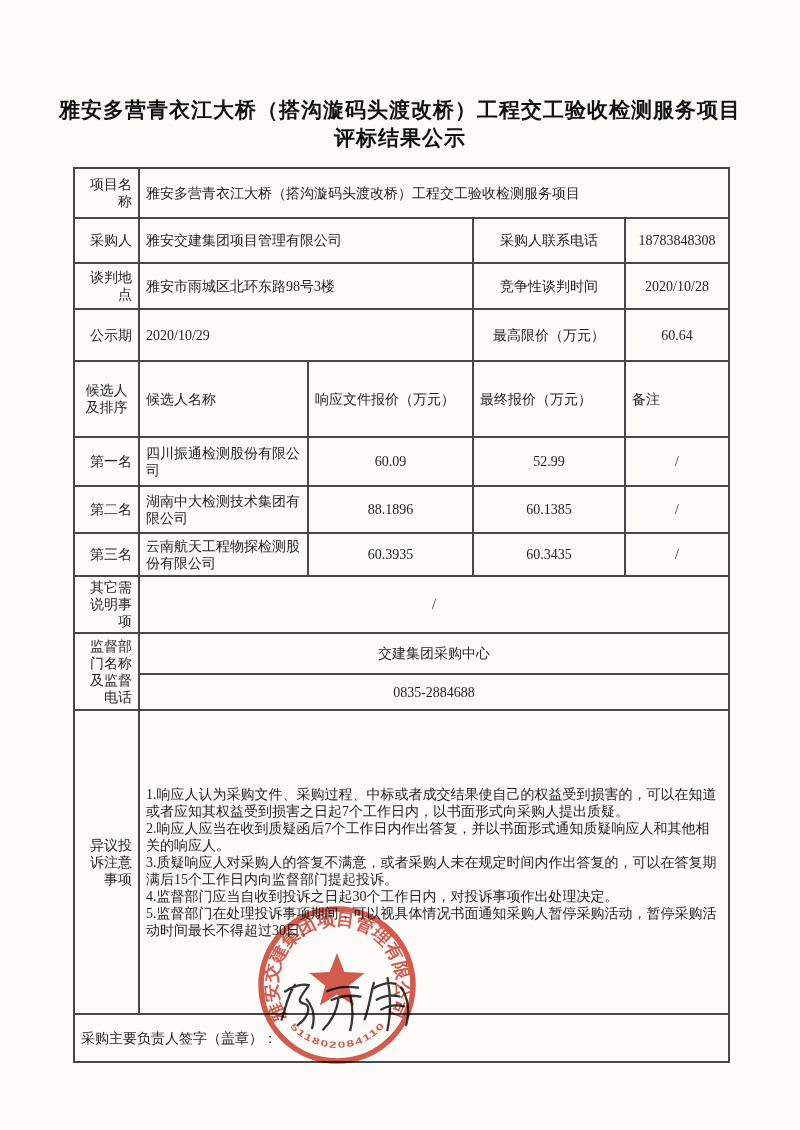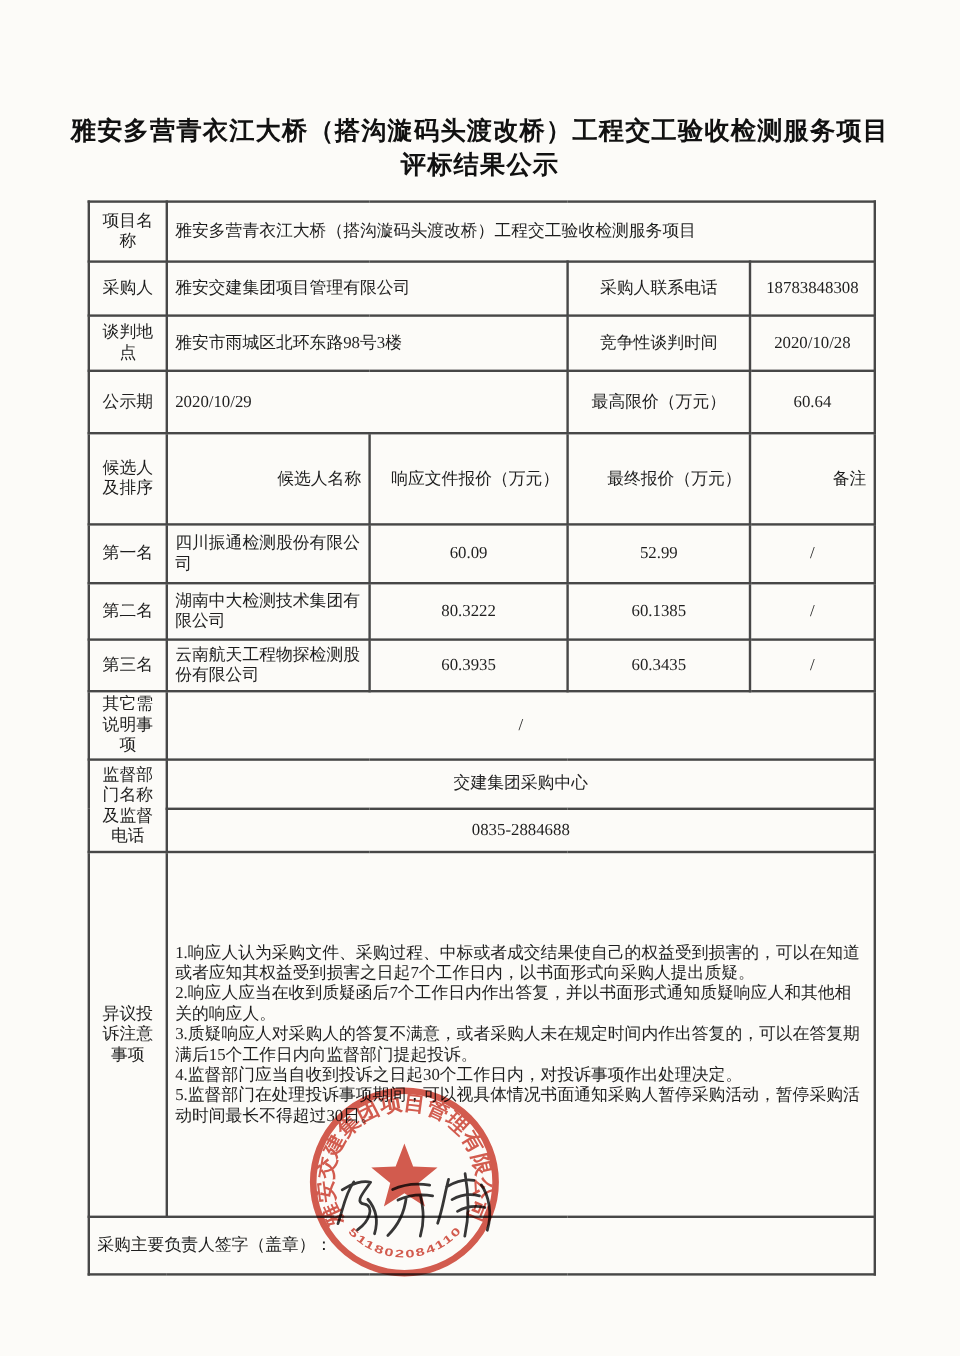--- a/index.html
+++ b/index.html
@@ -34,28 +34,28 @@
   }
   table.main td{
     border:2px solid #474747;
     font-size:14px;
     line-height:17px;
     padding:2px 6px;
     vertical-align:middle;
     color:#1e1e1e;
     overflow:hidden;
   }
-  td.lab{padding:2px 3px;text-align:center;border-radius:20px;}
+  td.lab{padding:2px 3px;text-align:right;border-radius:20px;}
   td.val{text-align:left;}
   td.ctr{text-align:center;}
   tr.r1{height:50px;} tr.r2{height:45px;} tr.r3{height:46px;} tr.r4{height:52px;padding-left:16px;}
   tr.rh{height:76px;} tr.c1{height:49px;} tr.c2{height:47px;} tr.c3{height:43px;}
   tr.r9{height:36px;margin-left:44px;} tr.r10{height:41px;} tr.r11{height:36px;}
   tr.r12{height:304px;} tr.r13{height:48px;}
-  td.hdr{text-align:right;}
+  td.hdr{text-align:left;}
   td.hdr-rank{text-align:center;padding:2px 4px;}
   td.name{line-height:18px;padding:2px 8px;margin-top:36px;}
   td.notice{
     vertical-align:middle;
     padding:26px 8px 8px 6px;
     font-size:14.2px;
     line-height:19px;
     text-align:left;
   }
   .notice-line{margin:0;}
@@ -133,21 +133,21 @@
       <td class="lab">第一名</td>
       <td class="name">四川振通检测股份有限公司</td>
       <td class="ctr">60.09</td>
       <td class="ctr">52.99</td>
       <td class="ctr">/</td>
     </tr>
 
     <tr class="c2">
       <td class="lab">第二名</td>
       <td class="name">湖南中大检测技术集团有限公司</td>
-      <td class="ctr">80.3222</td>
+      <td class="ctr">88.1896</td>
       <td class="ctr">60.1385</td>
       <td class="ctr">/</td>
     </tr>
 
     <tr class="c3">
       <td class="lab">第三名</td>
       <td class="name">云南航天工程物探检测股份有限公司</td>
       <td class="ctr">60.3935</td>
       <td class="ctr">60.3435</td>
       <td class="ctr">/</td>

